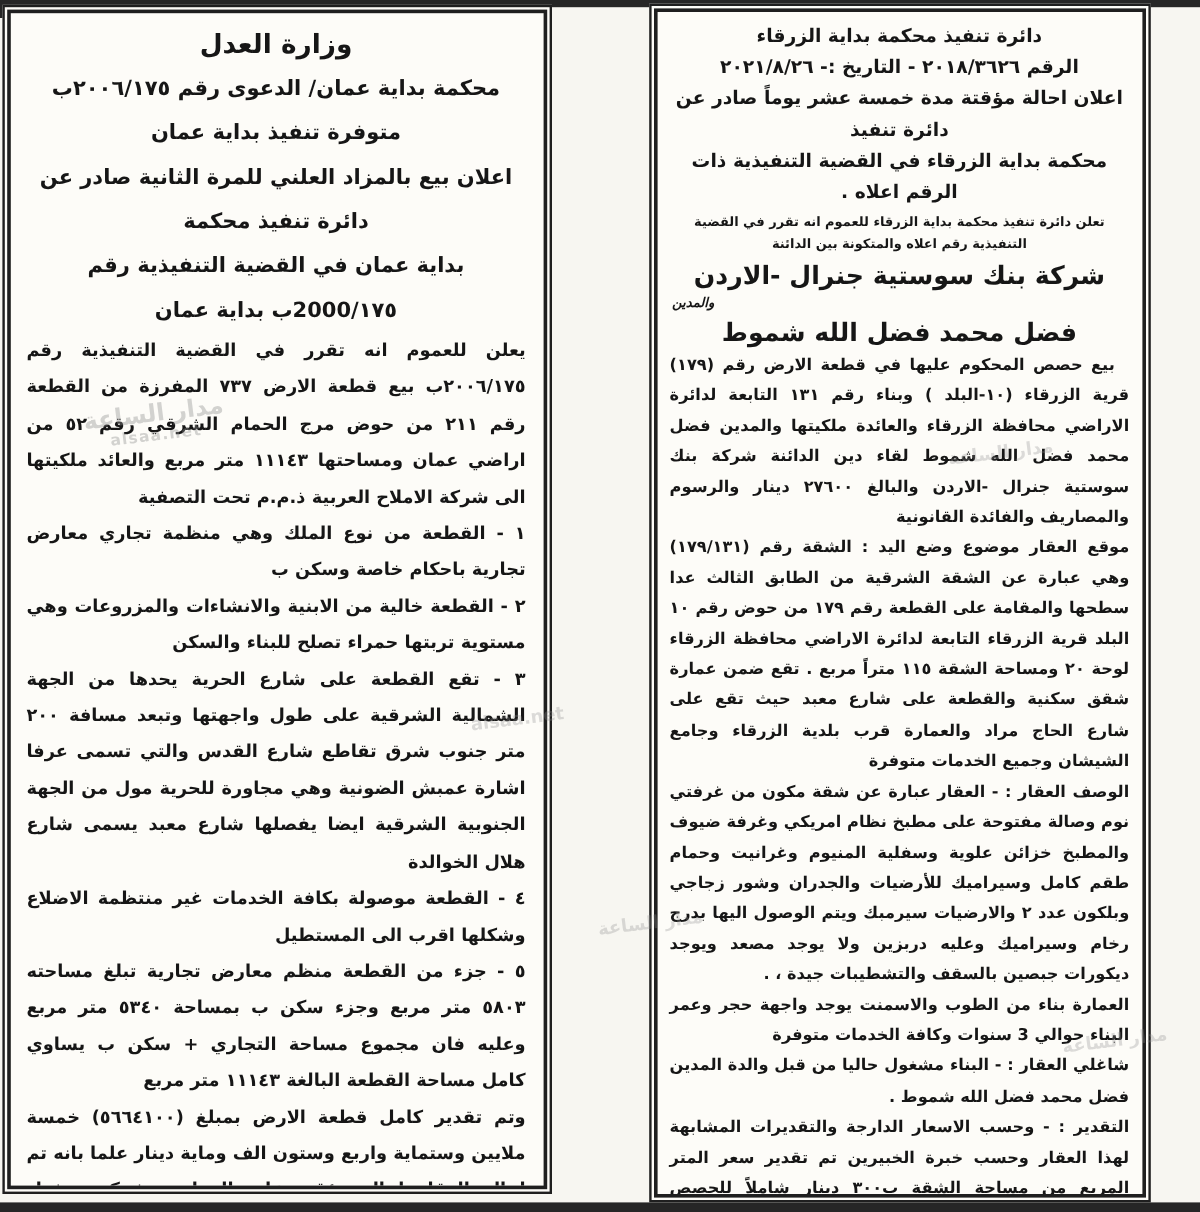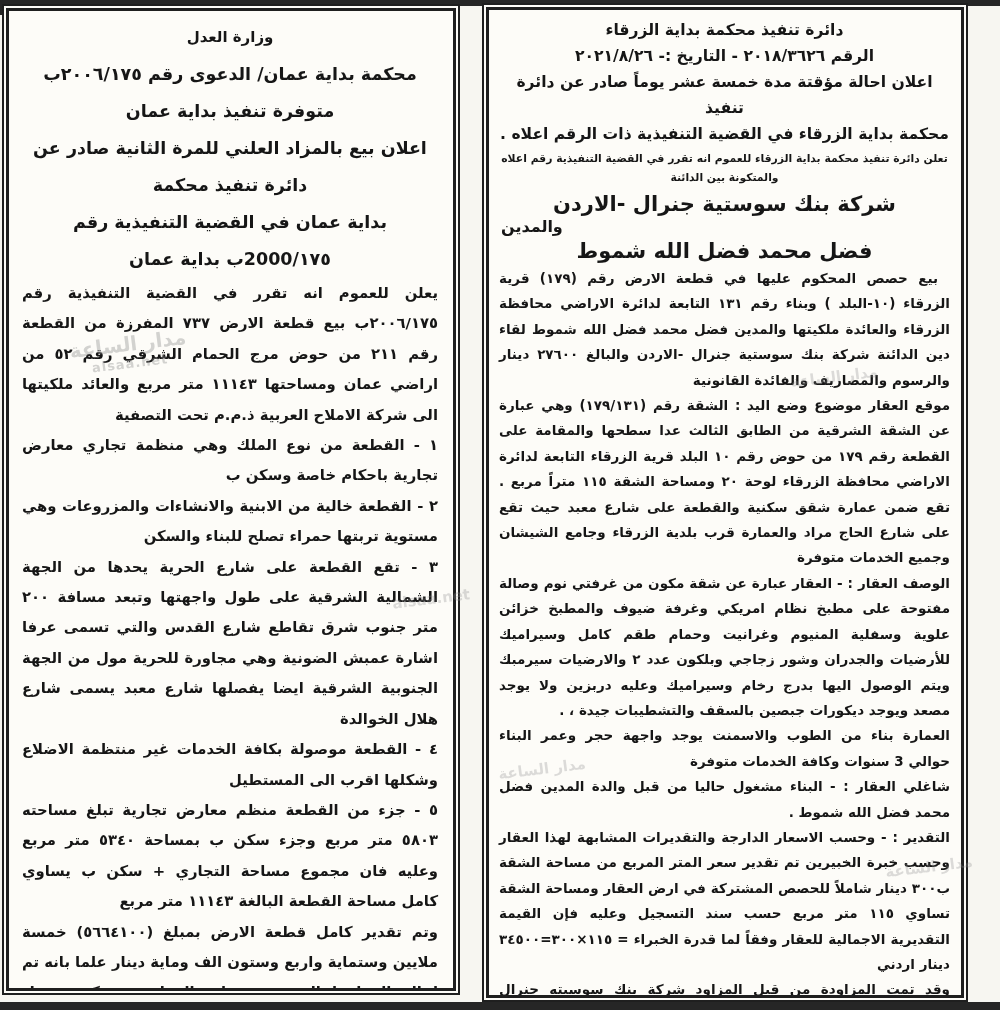--- a/index.html
+++ b/index.html
@@ -7,32 +7,32 @@
         font-family:"DejaVu Sans",sans-serif;overflow:hidden;color:#161616;}
   .bar{position:absolute;left:0;width:1000px;background:#262626;}
   .bar.top{top:0;height:6px;}
   .bar.bottom{bottom:0;height:8px;}
   .corner-notch{position:absolute;left:0;top:0;width:9px;height:15px;background:#262626;}
 
   .notice{position:absolute;background:#fdfcf8;border:2px solid #1f1f1f;padding:2px;box-sizing:border-box;}
   .notice-inner{border:3px solid #1f1f1f;height:100%;box-sizing:border-box;direction:rtl;
                 font-weight:bold;overflow:hidden;}
   .notice.left-box{left:2px;top:4px;width:458px;height:991px;}
-  .notice.right-box{left:482px;top:3px;width:486px;height:999px;}
+  .notice.right-box{left:541px;top:3px;width:418px;height:999px;}
   .left-box .notice-inner{padding:8px 15px 6px 13px;}
   .right-box .notice-inner{padding:7px 11px 4px 10px;}
 
   .l-head{text-align:center;font-size:17.5px;line-height:37px;margin:0;}
-  .l-head.first{font-size:15px;}
+  .l-head.first{font-size:22px;}
   .l-body{font-size:14.8px;line-height:30.4px;text-align:justify;margin:0;}
 
   .r-head{text-align:center;font-size:15.6px;line-height:26px;margin:0;}
   .r-intro{font-size:10.8px;line-height:19px;text-align:center;margin:2px 0 0 0;}
   .r-name{text-align:center;font-size:21px;line-height:29px;margin:3px 0 0 0;}
-  .r-label{font-size:16px;line-height:15px;text-align:left;margin:0 0 0 2px;}
+  .r-label{font-size:11px;line-height:15px;text-align:left;margin:0 0 0 2px;font-style:italic;}
   .r-body{font-size:13.5px;line-height:25.4px;text-align:justify;margin:0;}
   .r-body.indent{text-indent:12px;}
 
   .wm{position:absolute;color:#8f8f8f;opacity:.38;font-weight:bold;font-size:20px;
       transform:rotate(-7deg);pointer-events:none;white-space:nowrap;}
   .wm .site{font-size:13px;display:block;text-align:center;letter-spacing:1px;}
   .wm.small{font-size:15px;opacity:.30;}
 </style>
 </head>
 <body>

